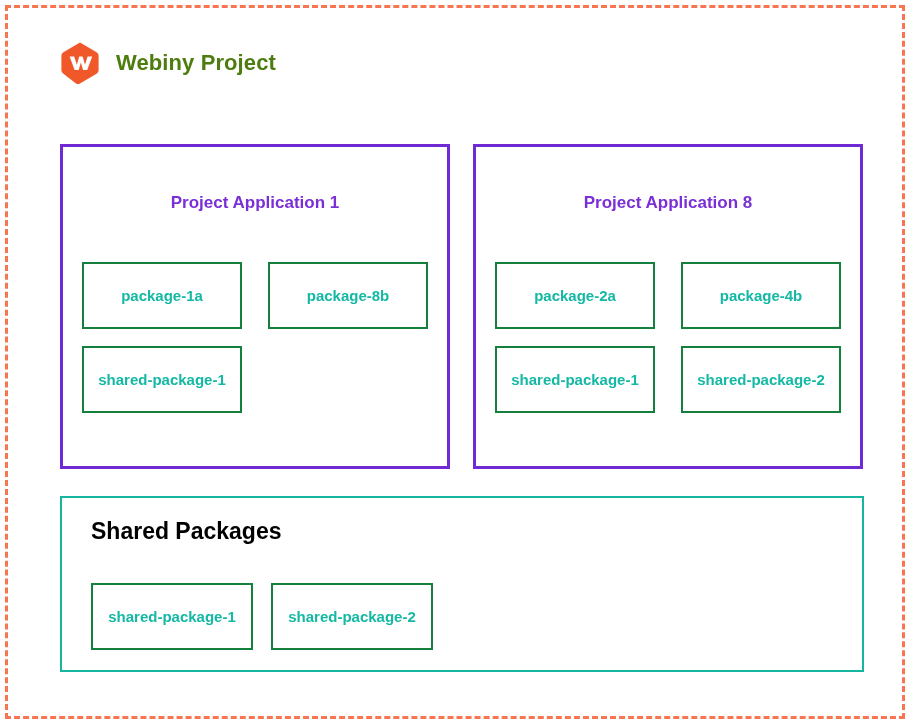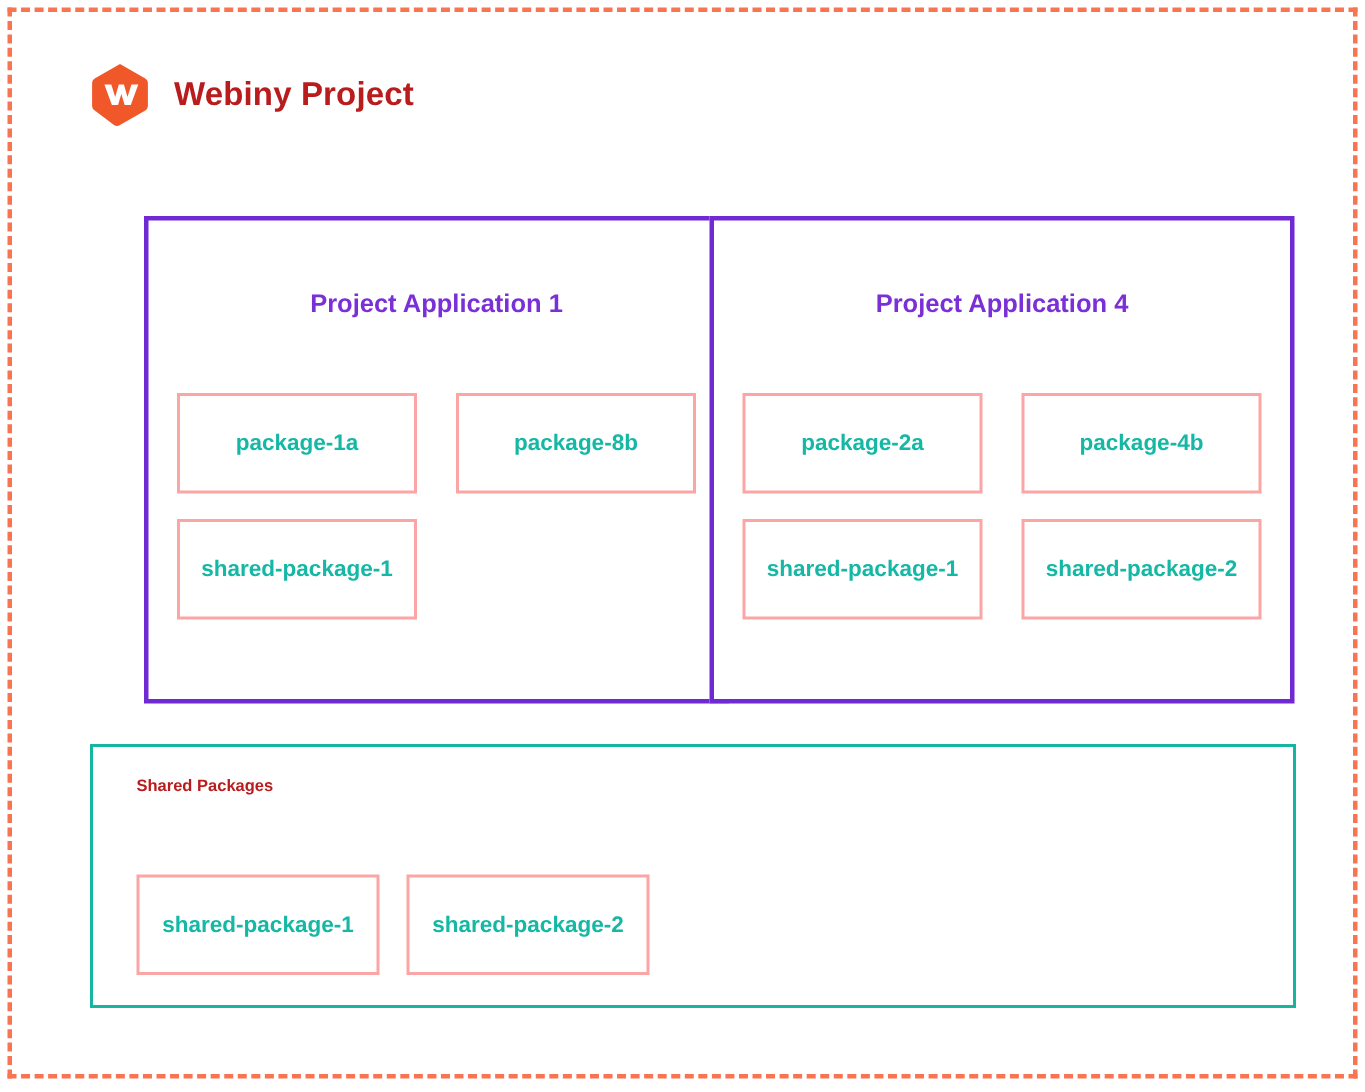--- a/index.html
+++ b/index.html
@@ -36,33 +36,33 @@
     gap: 14px;
   }
   #webiny-logo-icon {
     width: 44px;
     height: 44px;
     display: block;
   }
   #project-title {
     font-size: 22px;
     font-weight: bold;
-    color: #b91c1c;
+    color: #4d7c0f;
     letter-spacing: 0.1px;
     white-space: nowrap;
   }
 
   
   .app-panel {
     position: absolute;
     box-sizing: border-box;
     border: 3px solid #7129d4;
     background: #ffffff;
   }
-  #app-panel-0 { left: 52px;  top: 136px; width: 390px; height: 325px; margin-left: 36px; }
+  #app-panel-0 { left: 52px;  top: 136px; width: 390px; height: 325px; }
   #app-panel-1 { left: 465px; top: 136px; width: 390px; height: 325px; }
 
   .app-panel-title {
     position: absolute;
     left: 0;
     right: 0;
     top: 46px;
     text-align: center;
     font-size: 17px;
     font-weight: bold;
@@ -76,21 +76,21 @@
     right: 19px;
     top: 115px;
     display: grid;
     grid-template-columns: 1fr 1fr;
     gap: 17px 26px;
   }
 
   
   .pkg-box {
     box-sizing: border-box;
-    border: 2px solid #fca5a5;
+    border: 2px solid #15803d;
     background: #ffffff;
     height: 67px;
     display: flex;
     align-items: center;
     justify-content: center;
     font-size: 15px;
     font-weight: bold;
     color: #14b8a4;
     white-space: nowrap;
   }
@@ -103,23 +103,23 @@
     width: 804px;
     height: 176px;
     box-sizing: border-box;
     border: 2px solid #16b5a0;
     background: #ffffff;
   }
   #shared-packages-title {
     position: absolute;
     left: 29px;
     top: 20px;
-    font-size: 11px;
+    font-size: 23px;
     font-weight: bold;
-    color: #b91c1c;
+    color: #000000;
     white-space: nowrap;
   }
   #shared-packages-list {
     position: absolute;
     left: 29px;
     top: 85px;
     display: flex;
     gap: 18px;
   }
   #shared-packages-list .pkg-box {
@@ -144,21 +144,21 @@
   <div class="app-panel" id="app-panel-0">
     <div class="app-panel-title">Project Application 1</div>
     <div class="pkg-grid">
       <div class="pkg-box">package-1a</div>
       <div class="pkg-box">package-8b</div>
       <div class="pkg-box">shared-package-1</div>
     </div>
   </div>
 
   <div class="app-panel" id="app-panel-1">
-    <div class="app-panel-title">Project Application 4</div>
+    <div class="app-panel-title">Project Application 8</div>
     <div class="pkg-grid">
       <div class="pkg-box">package-2a</div>
       <div class="pkg-box">package-4b</div>
       <div class="pkg-box">shared-package-1</div>
       <div class="pkg-box">shared-package-2</div>
     </div>
   </div>
 
   <div id="shared-packages-panel">
     <div id="shared-packages-title">Shared Packages</div>

